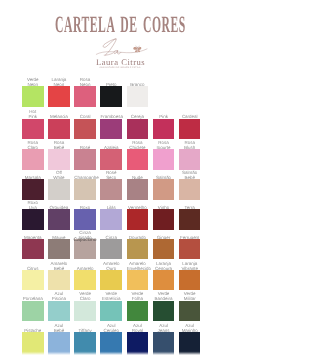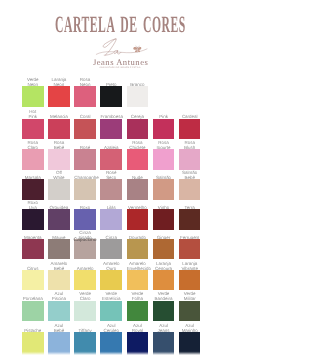--- a/index.html
+++ b/index.html
@@ -70,21 +70,21 @@
         <path stroke-width="0.3" d="M137.8,47.4 C138.4,46.6 139.0,46.2 139.6,46.1"></path>
       </g>
       <g fill="#c49b8c" stroke="none">
         <path d="M137.4,47.8 C135.6,46.6 133.6,46.9 133.3,48.2 C133.0,49.4 135.0,50.2 137.3,49.6 Z"></path>
         <path d="M138.0,47.8 C139.7,46.5 141.5,46.8 141.3,48.2 C141.1,49.5 139.5,50.3 137.9,49.7 Z"></path>
         <path d="M137.3,50.0 C135.8,50.0 134.6,50.9 135.0,51.8 C135.4,52.6 136.8,52.3 137.3,51.2 Z"></path>
         <path d="M137.9,50.0 C139.3,49.9 140.4,50.8 140.0,51.7 C139.6,52.5 138.4,52.3 137.9,51.2 Z"></path>
       </g>
     </svg>
   </div>
-  <div class="brandname">Jeans Antunes</div>
+  <div class="brandname">Laura Citrus</div>
   <div class="tagline">CONSULTORIA DE IMAGEM E ESTILO</div>
   <div class="grid">
       <div class="row" style="top: 86px;">
         <div class="cell">
           <div class="lbl">
             <span>Verde</span>
             <span>Neon</span>
           </div>
           <div class="sw" style="background: rgb(180, 228, 99);"></div>
         </div>

